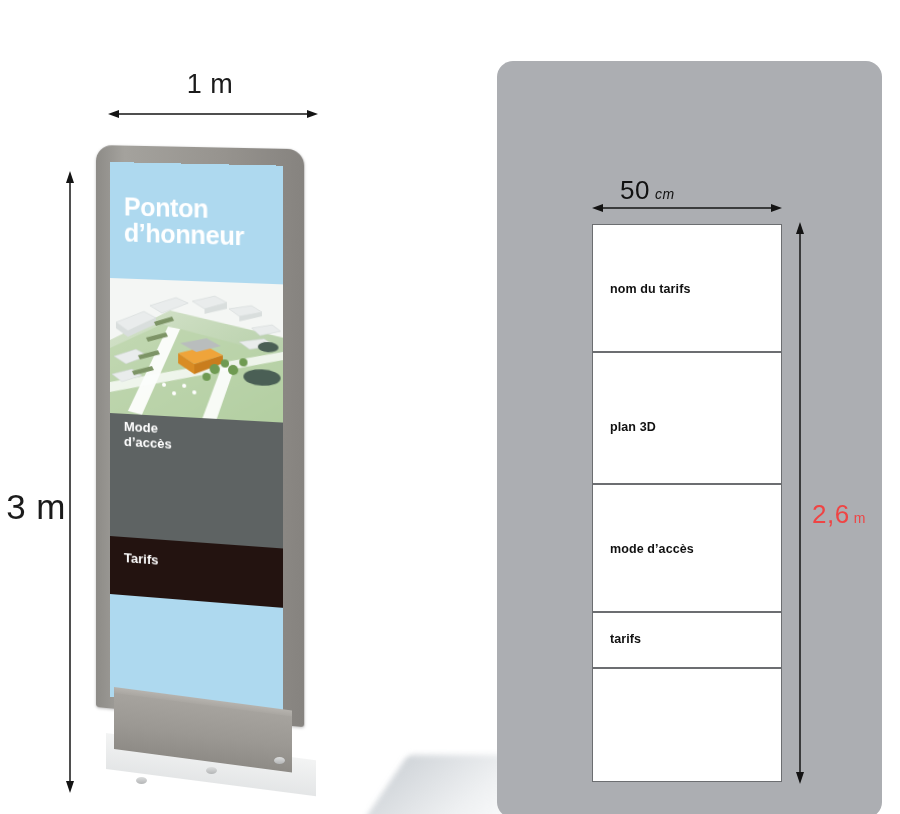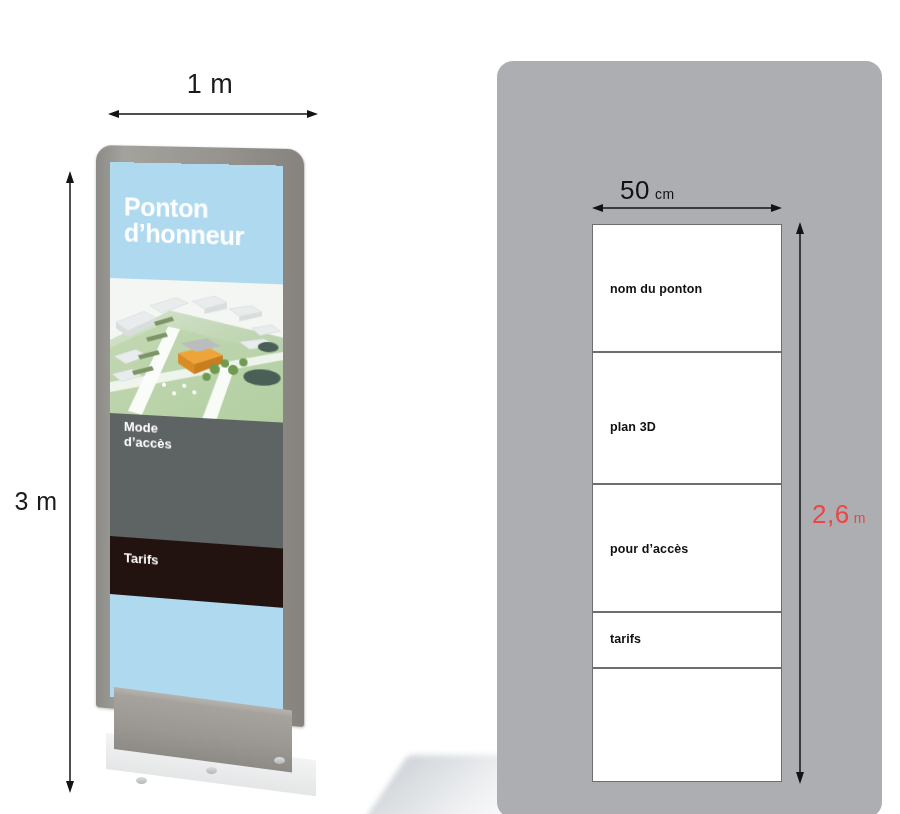--- a/index.html
+++ b/index.html
@@ -10,22 +10,22 @@
   }
   .stage{position:absolute;left:0;top:0;width:900px;height:814px;margin-top:29px;}
 
   
   .dim-top-label{
     position:absolute;left:150px;top:40px;width:120px;text-align:center;
     font-size:27px;color:#1b1b1b;letter-spacing:.5px;
   }
   .dim-top-arrow{position:absolute;left:108px;top:78px;width:210px;height:14px;}
   .dim-left-label{
-    position:absolute;left:6px;top:458px;width:60px;text-align:center;
-    font-size:25px;color:#1b1b1b;letter-spacing:.5px;
+    position:absolute;left:6px;top:458px;width:60px;text-align:right;
+    font-size:35px;color:#1b1b1b;letter-spacing:.5px;
   }
   .dim-left-arrow{position:absolute;left:60px;top:142px;width:20px;height:622px;}
 
   
   .totem{position:absolute;left:96px;top:116px;width:230px;height:610px;}
   .totem-shadow{
     position:absolute;left:268px;top:610px;width:190px;height:130px;
     background:linear-gradient(115deg,rgba(170,178,186,.55) 0%,rgba(200,206,212,.30) 45%,rgba(255,255,255,0) 80%);
     transform:skewX(-34deg);
     filter:blur(3px);
@@ -99,21 +99,21 @@
     background:#acaeb2;border-radius:16px;
   }
   .panel-heading{
     position:absolute;left:26px;top:18px;width:330px;
     color:#ffffff;font-size:23px;line-height:1.32;letter-spacing:.1px;
   }
   .dim-width-label{
     position:absolute;left:620px;top:146px;width:140px;text-align:left;
     font-size:26px;color:#111111;letter-spacing:.5px;
   }
-  .dim-width-label .unit{font-size:14px;margin-left:5px;}
+  .dim-width-label .unit{font-size:14px;margin-left:5px;font-style:italic;}
   .dim-width-arrow{position:absolute;left:592px;top:172px;width:190px;height:14px;}
   .dim-height-label{
     position:absolute;left:812px;top:470px;font-size:26px;color:#ef4444;letter-spacing:.5px;
   }
   .dim-height-label .unit{font-size:14px;margin-left:4px;}
   .dim-height-arrow{position:absolute;left:791px;top:193px;width:18px;height:562px;}
 
   .boxes{position:absolute;left:592px;top:195px;width:190px;height:558px;}
   .box{
     position:absolute;left:0;width:190px;
@@ -269,27 +269,27 @@
       <span>2,6</span><span class="unit">m</span>
     </div>
     <svg class="dim-height-arrow" viewBox="0 0 18 562">
       <line x1="9" y1="7" x2="9" y2="555" stroke="#141414" stroke-width="1.5"></line>
       <polygon points="9,0 5,12 13,12" fill="#141414"></polygon>
       <polygon points="9,562 5,550 13,550" fill="#141414"></polygon>
     </svg>
 
     <div class="boxes">
       <div class="box" id="zone-0" style="top: 0px; height: 128px;"></div>
-      <div class="box-label" id="zone-label-0" style="top: 58px;">nom du ponton</div>
+      <div class="box-label" id="zone-label-0" style="top: 58px;">nom du tarifs</div>
 
       <div class="box" id="zone-1" style="top: 128px; height: 132px;"></div>
       <div class="box-label" id="zone-label-1" style="top: 196px;">plan 3D</div>
 
       <div class="box" id="zone-2" style="top: 260px; height: 128px;"></div>
-      <div class="box-label" id="zone-label-2" style="top: 318px;">pour d’accès</div>
+      <div class="box-label" id="zone-label-2" style="top: 318px;">mode d’accès</div>
 
       <div class="box" id="zone-3" style="top: 388px; height: 56px;"></div>
       <div class="box-label" id="zone-label-3" style="top: 408px;">tarifs</div>
 
       <div class="box" id="zone-4" style="top: 444px; height: 114px;"></div>
     </div>
   </div>
 </div>
 
 </body></html>

